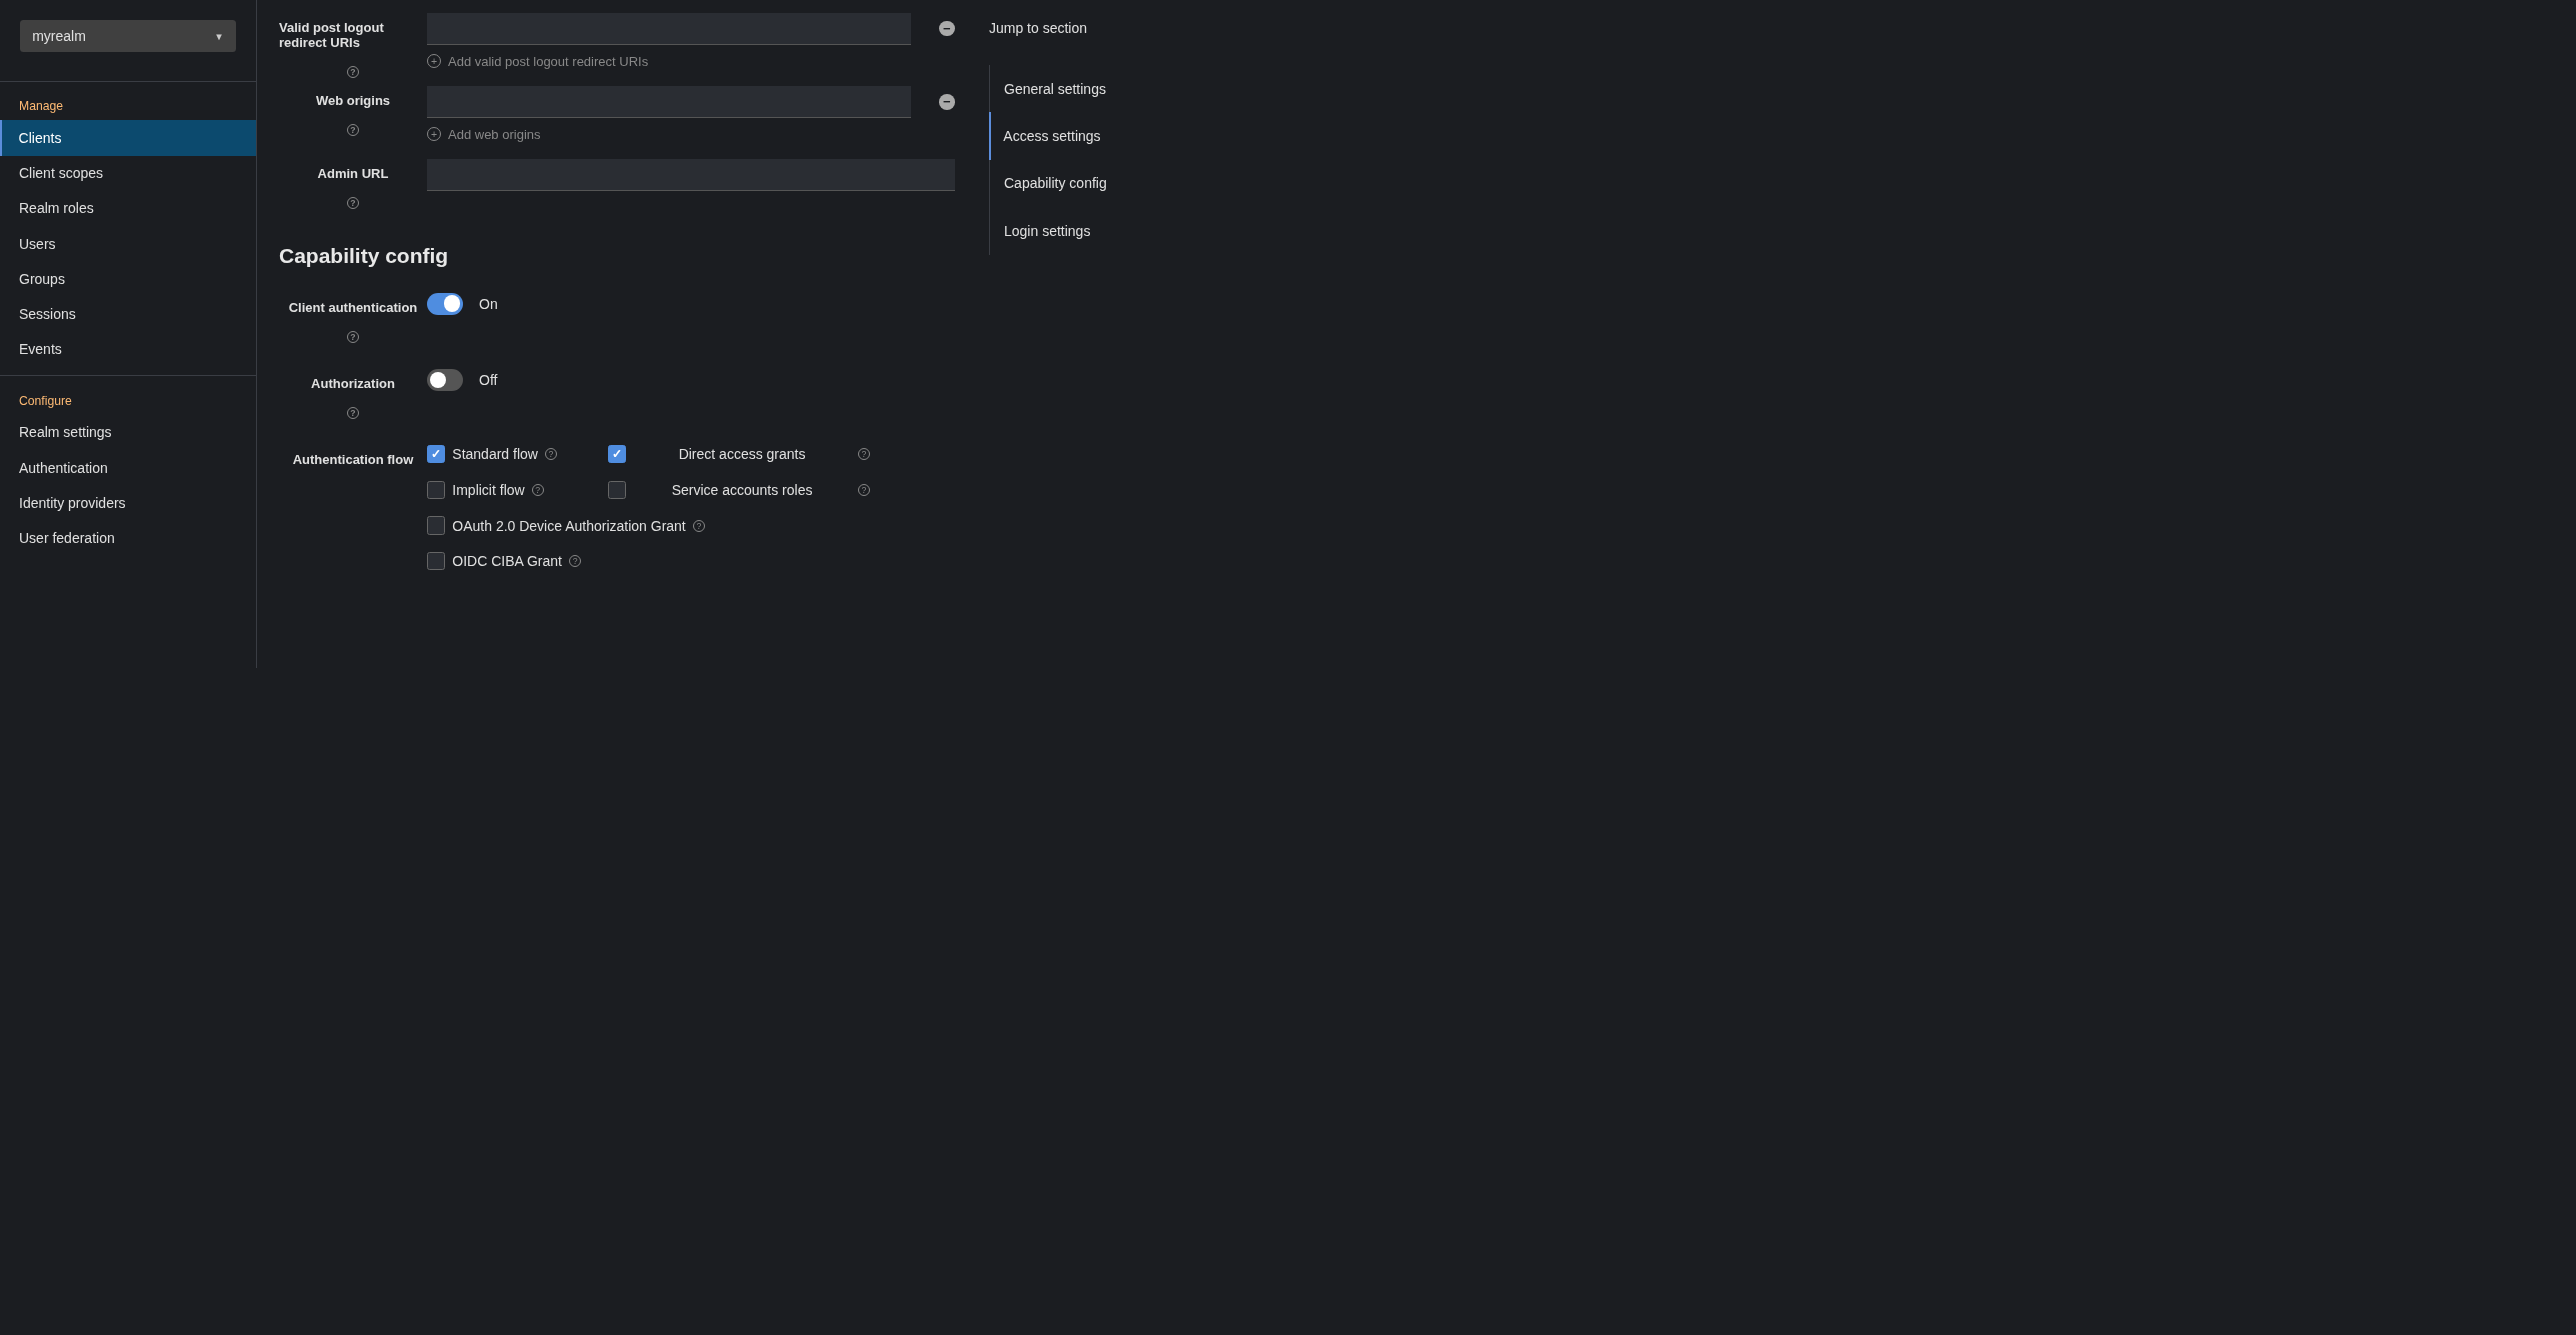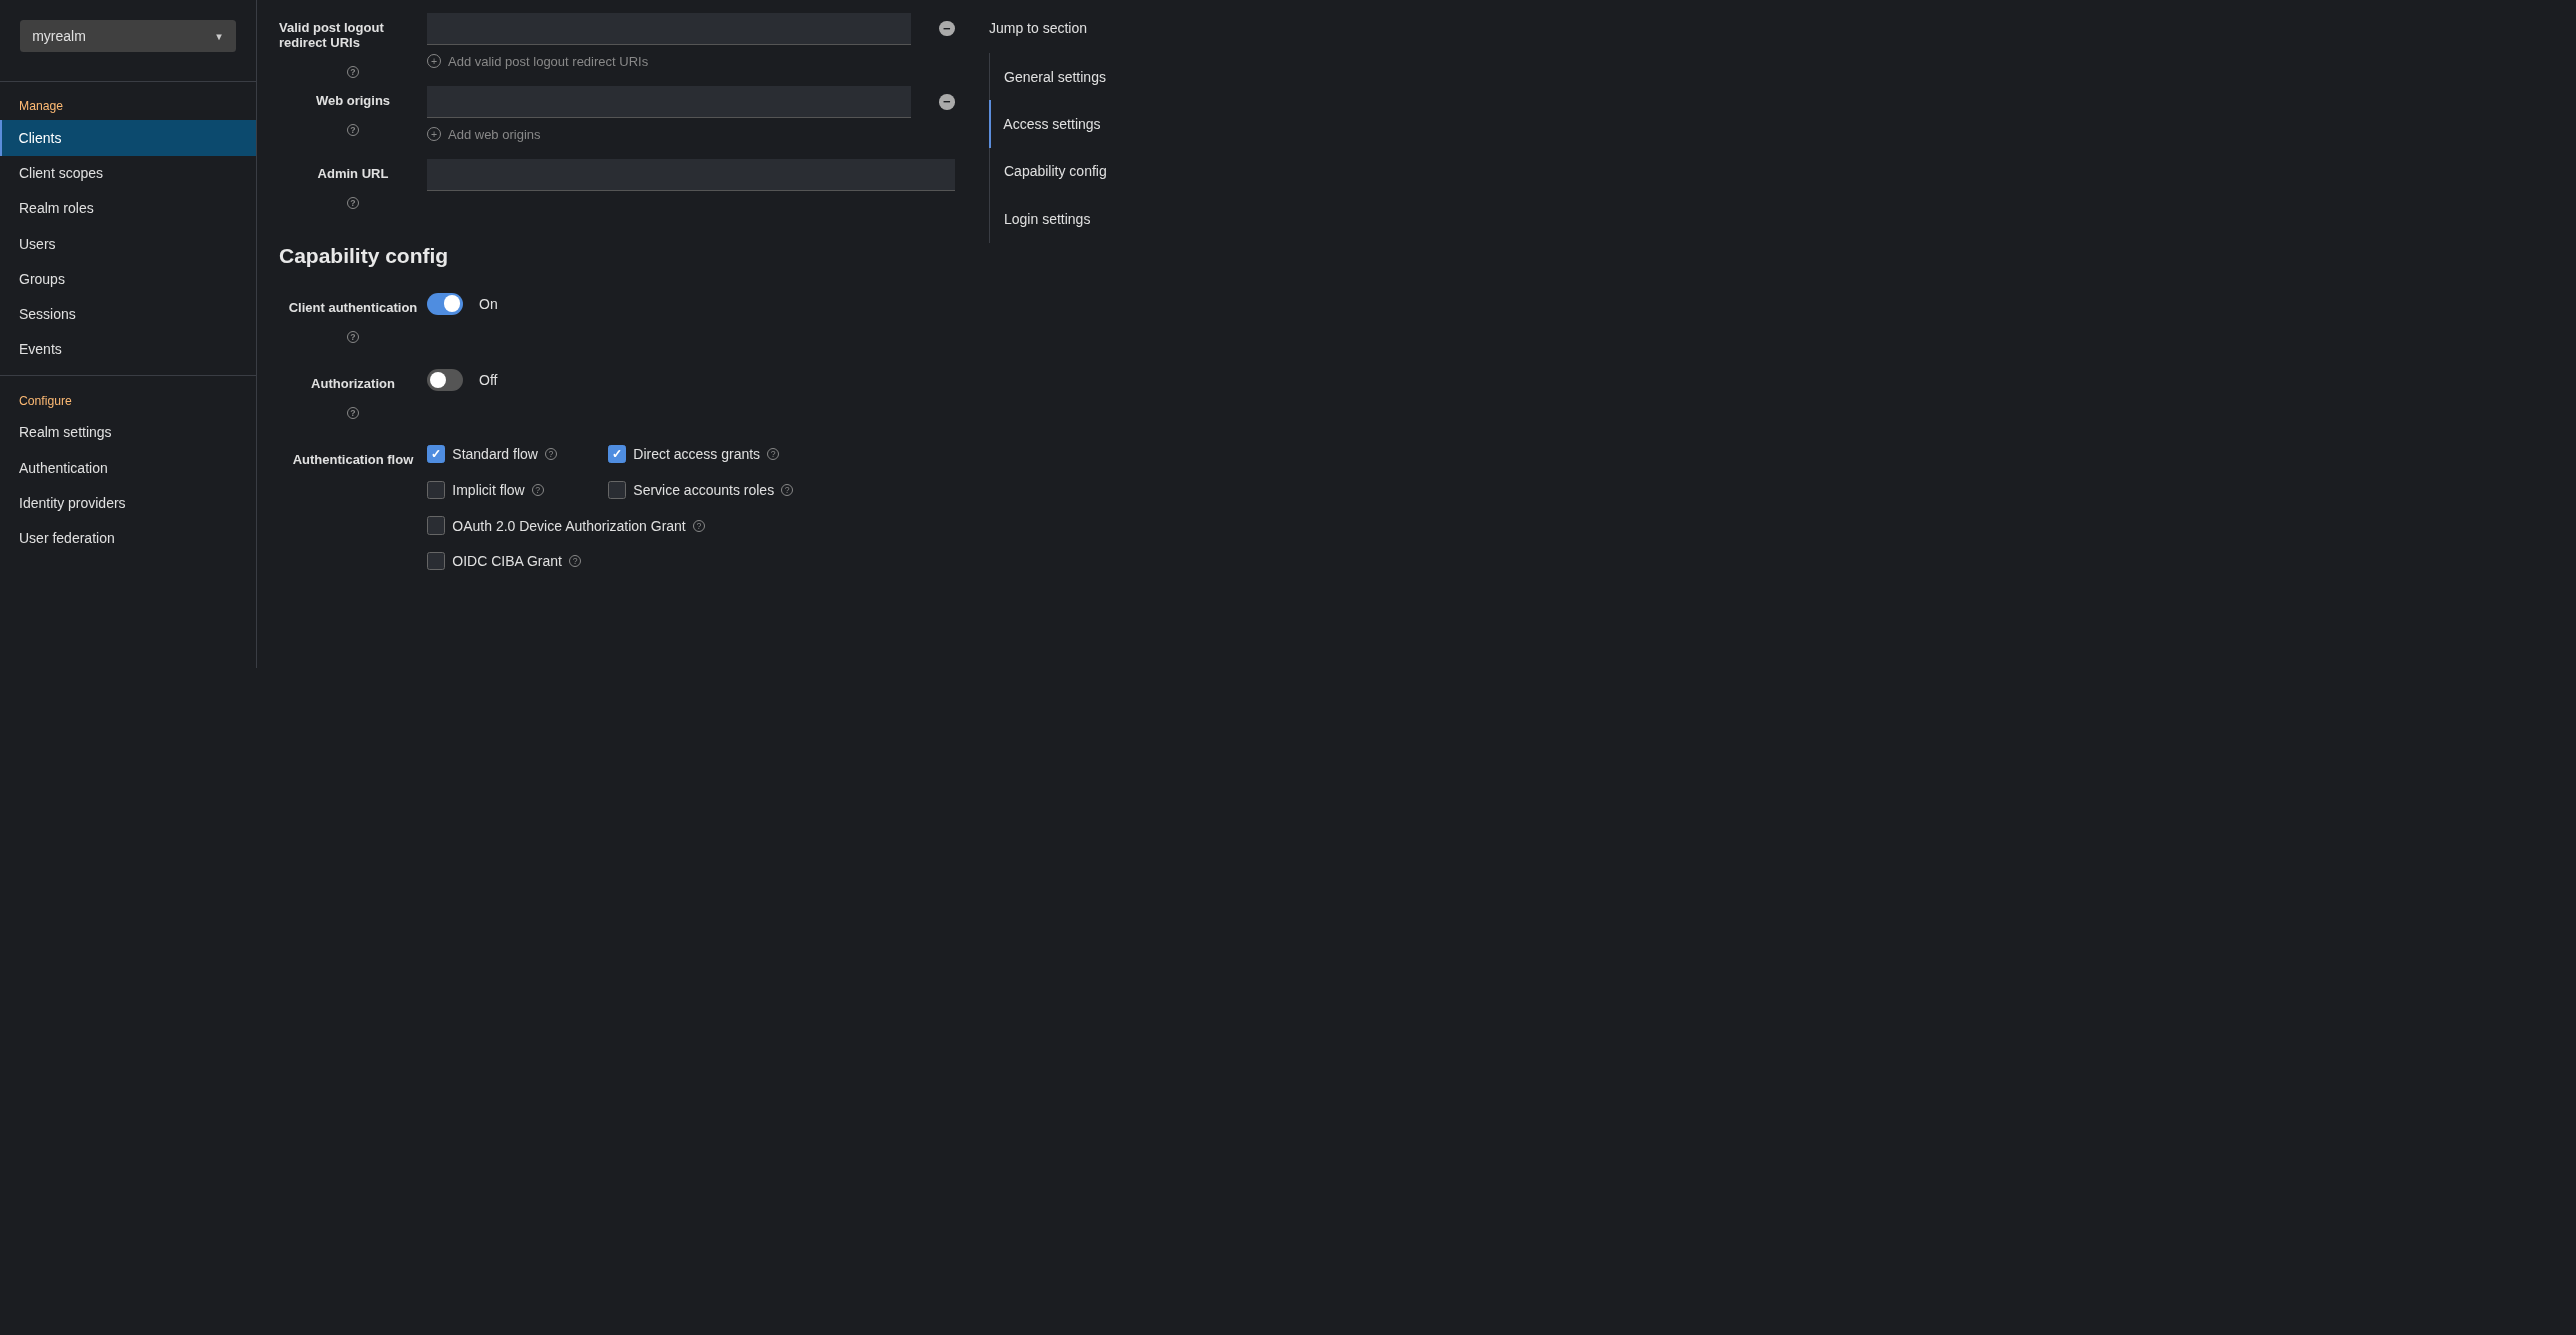--- a/index.html
+++ b/index.html
@@ -197,21 +197,21 @@
     flex-wrap: wrap;
     width: 541px;
   }
   .checkbox-item {
     display: flex;
     align-items: center;
     gap: 7px;
     margin-bottom: 17.4px;
   }
   .cb-col1 { width: 181px; }
-  .cb-col2 { width: 262px; }
+  .cb-col2 { width: 262px; justify-content: space-between; }
   .cb-full { width: 436px; }
   .checkbox {
     width: 18.3px;
     height: 18.3px;
     border: 0.9px solid #666;
     border-radius: 2.6px;
     background: #2a2d33;
     display: inline-flex;
     align-items: center;
     justify-content: center;
@@ -222,21 +222,21 @@
     border-color: #4f8de0;
   }
   .checkbox.checked::after {
     content: "✓";
     color: #fff;
     font-size: 12.2px;
     font-weight: bold;
   }
   .jump-heading {
     font-size: 14px;
-    margin-bottom: 17px;
+    margin-bottom: 29px;
   }
   .jump-list {
     border-left: 0.9px solid #3a3d44;
   }
   .jump-item {
     padding: 15.7px 0 15.7px 14px;
     cursor: pointer;
     font-size: 14px;
   }
   .jump-item.active {

